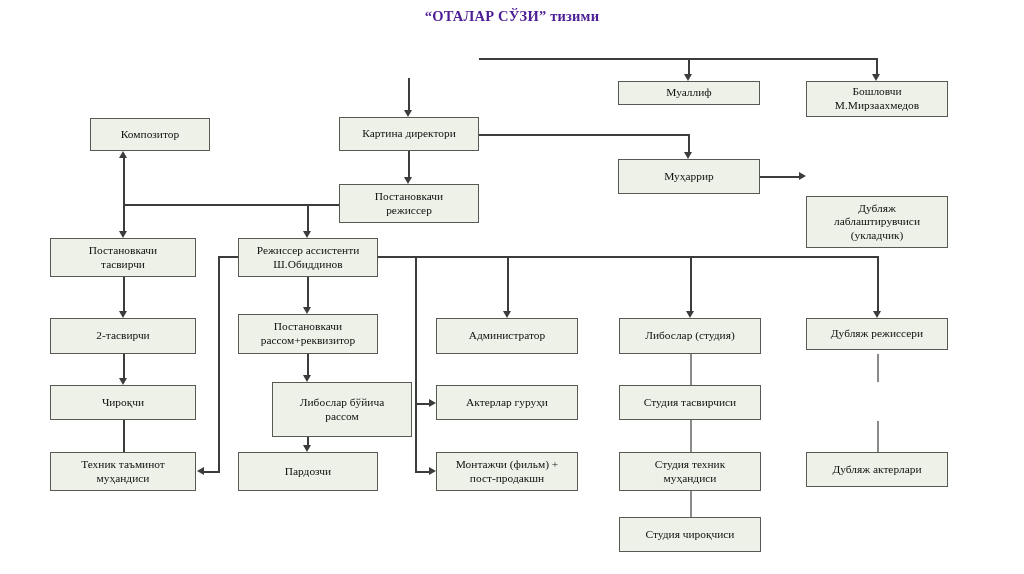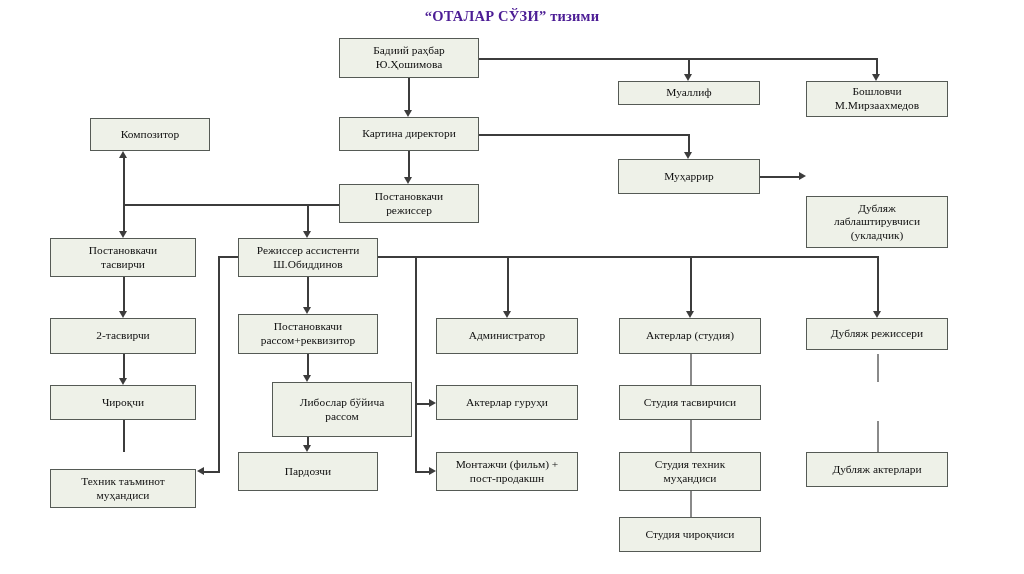--- a/index.html
+++ b/index.html
@@ -144,49 +144,47 @@
   <div class="ln v" style="left:877px; top:256px; height:55px;"></div>
   <div class="arrow down" style="left:873px; top:311px;"></div>
 
   <div class="ln v thin" style="left:690px; top:354px; height:31px;"></div>
   <div class="ln v thin" style="left:690px; top:420px; height:32px;"></div>
   <div class="ln v thin" style="left:690px; top:491px; height:26px;"></div>
 
   <div class="ln v thin" style="left:877px; top:354px; height:28px;"></div>
   <div class="ln v thin" style="left:877px; top:421px; height:31px;"></div>
 
-  <div class="node" style="left:339px; top:38px;  width:140px; height:40px;">Бадиий раҳбар
-Ю.Ҳошимова</div>
   <div class="node" style="left:618px; top:81px;  width:142px; height:24px;">Муаллиф</div>
   <div class="node" style="left:806px; top:81px;  width:142px; height:36px;">Бошловчи
 М.Мирзаахмедов</div>
   <div class="node" style="left:339px; top:117px; width:140px; height:34px;">Картина директори</div>
   <div class="node" style="left:50px;  top:118px; width:120px; height:33px;margin-left:40px;">Композитор</div>
   <div class="node" style="left:618px; top:159px; width:142px; height:35px;">Муҳаррир</div>
   <div class="node" style="left:806px; top:156px; width:142px; height:52px;margin-top:40px;">Дубляж
 лаблаштирувчиси
 (укладчик)</div>
   <div class="node" style="left:339px; top:184px; width:140px; height:39px;">Постановкачи
 режиссер</div>
   <div class="node" style="left:50px;  top:238px; width:146px; height:39px;">Постановкачи
 тасвирчи</div>
   <div class="node" style="left:238px; top:238px; width:140px; height:39px;">Режиссер ассистенти
 Ш.Обиддинов</div>
   <div class="node" style="left:50px;  top:318px; width:146px; height:36px;">2-тасвирчи</div>
   <div class="node" style="left:238px; top:314px; width:140px; height:40px;">Постановкачи
 рассом+реквизитор</div>
   <div class="node" style="left:436px; top:318px; width:142px; height:36px;">Администратор</div>
-  <div class="node" style="left:619px; top:318px; width:142px; height:36px;">Актерлар (студия)</div>
+  <div class="node" style="left:619px; top:318px; width:142px; height:36px;">Либослар (студия)</div>
   <div class="node" style="left:806px; top:318px; width:142px; height:32px;">Дубляж режиссери</div>
   <div class="node" style="left:50px;  top:385px; width:146px; height:35px;">Чироқчи</div>
   <div class="node" style="left:238px; top:382px; width:140px; height:55px;margin-left:34px;">Либослар бўйича
 рассом</div>
   <div class="node" style="left:436px; top:385px; width:142px; height:35px;">Актерлар гуруҳи</div>
   <div class="node" style="left:619px; top:385px; width:142px; height:35px;">Студия тасвирчиси</div>
-  <div class="node" style="left:50px;  top:469px; width:146px; height:39px;">Техник таъминот
+  <div class="node" style="left:50px;  top:452px; width:146px; height:39px;">Техник таъминот
 муҳандиси</div>
   <div class="node" style="left:238px; top:452px; width:140px; height:39px;">Пардозчи</div>
   <div class="node" style="left:436px; top:452px; width:142px; height:39px;">Монтажчи (фильм) +
 пост-продакшн</div>
   <div class="node" style="left:619px; top:452px; width:142px; height:39px;">Студия техник
 муҳандиси</div>
   <div class="node" style="left:806px; top:452px; width:142px; height:35px;">Дубляж актерлари</div>
   <div class="node" style="left:619px; top:517px; width:142px; height:35px;">Студия чироқчиси</div>
 
 </div>

